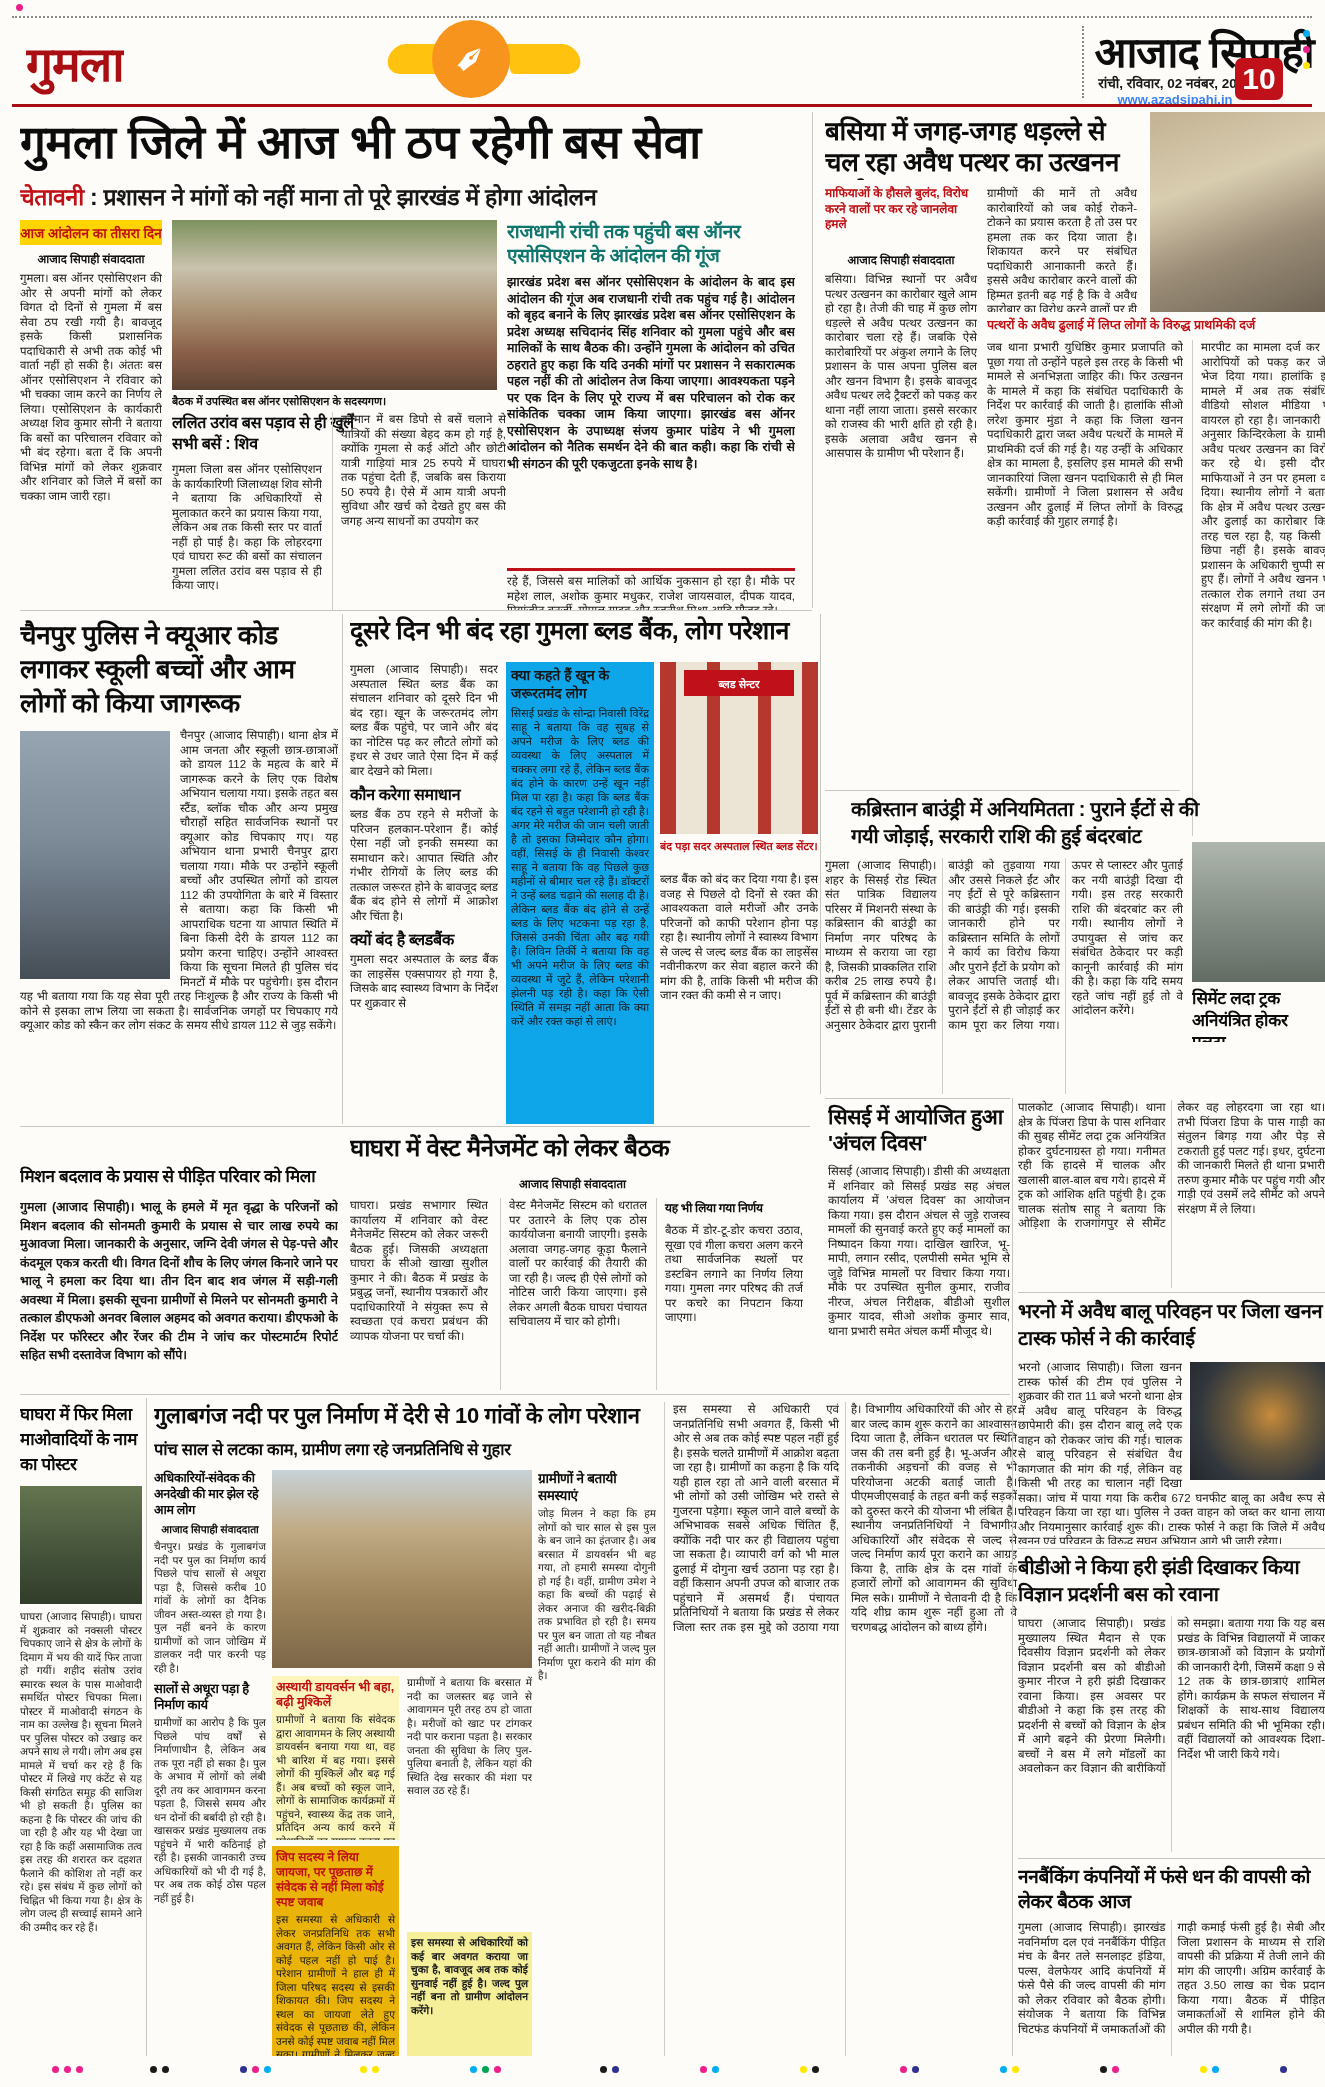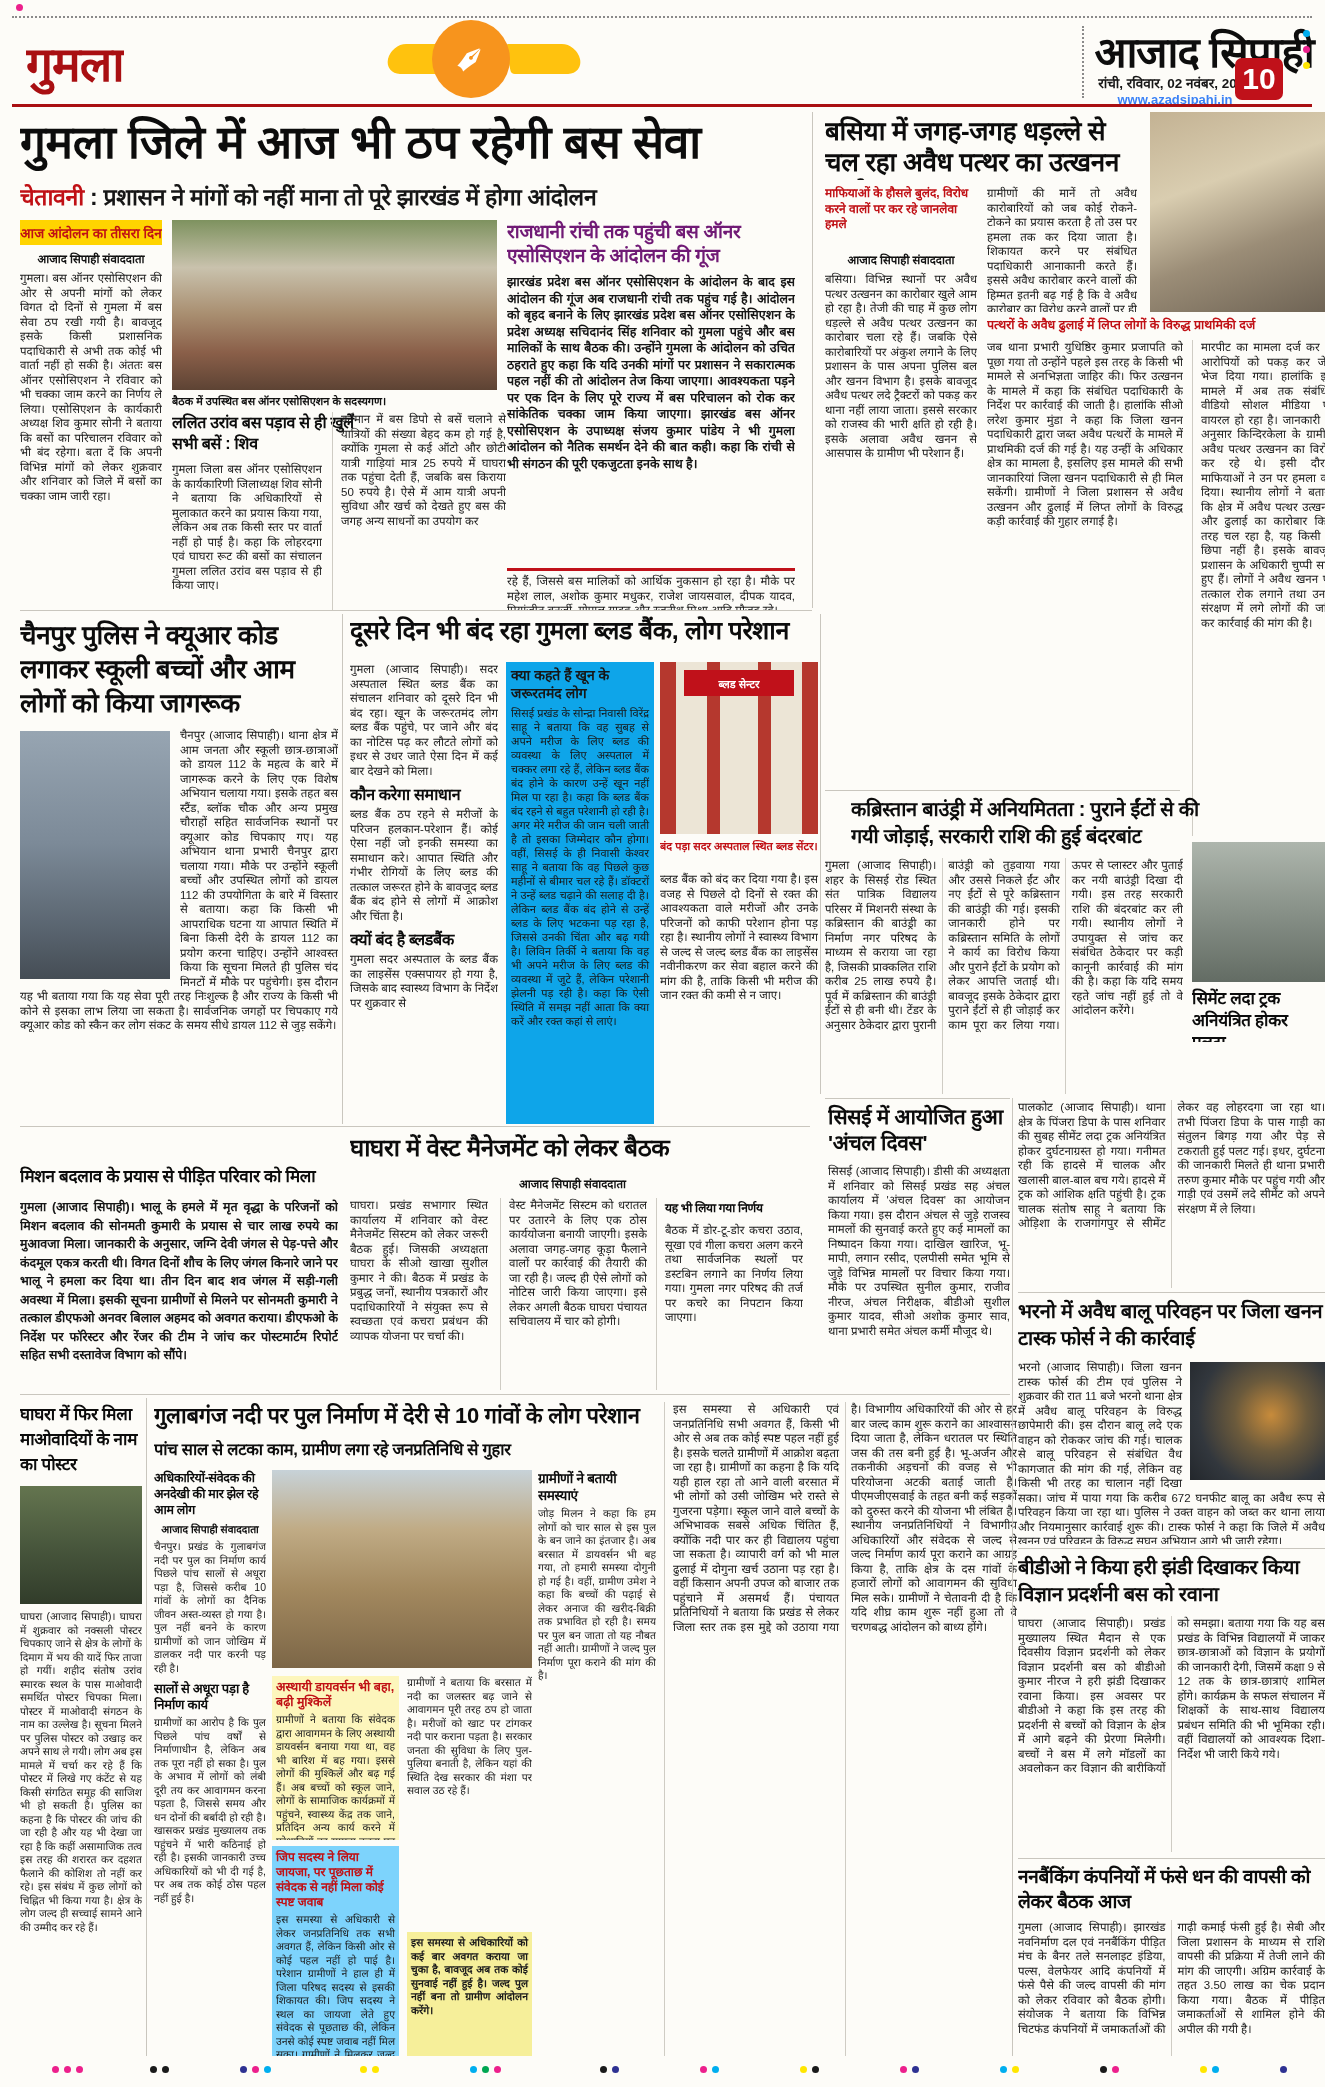--- a/index.html
+++ b/index.html
@@ -17,21 +17,21 @@
   .caption{font-size:11px;font-weight:700;color:#111;}
   .red{color:#c01015;}
   .tagbox{background:#ffd400;color:#c01015;font-weight:800;font-size:13.5px;
           display:flex;align-items:center;justify-content:center;}
   .cols-2{column-count:2;column-gap:12px;column-rule:1px solid #cfccc4;}
   .cols-3{column-count:3;column-gap:12px;column-rule:1px solid #cfccc4;}
   .vline{border-left:1px solid #c9c6be;}
   .hline{border-top:1px solid #c9c6be;}
   .photo{background:#b5aa97;}
   .redrule{background:#a90f12;}
-  .boxhead{font-weight:800;font-size:19px;line-height:24px;color:#701a75;letter-spacing:-.3px;}
+  .boxhead{font-weight:800;font-size:19px;line-height:24px;color:#0f766e;letter-spacing:-.3px;}
   .semib{font-weight:600;}
   .dot{position:absolute;width:7px;height:7px;border-radius:50%;}
   .c-m{background:#ec208c;} .c-c{background:#00aeef;} .c-y{background:#ffe600;}
   .c-k{background:#1a1a1a;} .c-b{background:#2e3192;} .c-g{background:#00a651;}
 </style>
 </head>
 <body>
 
 <div id="sheet">
 
@@ -172,21 +172,21 @@
     <div class="hl" style="font-size:13px;line-height:16px;margin:6px 0 3px;">सालों से अधूरा पड़ा है निर्माण कार्य</div>
     <div class="body-sm jt">ग्रामीणों का आरोप है कि पुल पिछले पांच वर्षों से निर्माणाधीन है, लेकिन अब तक पूरा नहीं हो सका है। पुल के अभाव में लोगों को लंबी दूरी तय कर आवागमन करना पड़ता है, जिससे समय और धन दोनों की बर्बादी हो रही है। खासकर प्रखंड मुख्यालय तक पहुंचने में भारी कठिनाई हो रही है। इसकी जानकारी उच्च अधिकारियों को भी दी गई है, पर अब तक कोई ठोस पहल नहीं हुई है।</div>
   </div>
 
   <div class="abs photo" style="left:272px;top:1470px;width:260px;height:198px;background:linear-gradient(180deg,#c7d2d8 0%,#c0ab85 30%,#a3895f 60%,#7c6647 100%);"></div>
 
   <div class="abs" style="left:272px;top:1676px;width:127px;height:164px;background:#fdf6bc;padding:4px;box-sizing:border-box;">
     <div class="red" style="font-size:12.5px;line-height:15px;font-weight:800;">अस्थायी डायवर्सन भी बहा, बढ़ी मुश्किलें</div>
     <div class="body-sm jt" style="margin-top:3px;">ग्रामीणों ने बताया कि संवेदक द्वारा आवागमन के लिए अस्थायी डायवर्सन बनाया गया था, वह भी बारिश में बह गया। इससे लोगों की मुश्किलें और बढ़ गई हैं। अब बच्चों को स्कूल जाने, लोगों के सामाजिक कार्यक्रमों में पहुंचने, स्वास्थ्य केंद्र तक जाने, प्रतिदिन अन्य कार्य करने में परेशानियों का सामना करना पड़ रहा है।</div>
   </div>
-  <div class="abs" style="left:272px;top:1846px;width:127px;height:210px;background:#7dd3fc;padding:4px;box-sizing:border-box;">
+  <div class="abs" style="left:272px;top:1846px;width:127px;height:210px;background:#eab308;padding:4px;box-sizing:border-box;">
     <div class="red" style="font-size:12px;line-height:15px;font-weight:800;">जिप सदस्य ने लिया जायजा, पर पूछताछ में संवेदक से नहीं मिला कोई स्पष्ट जवाब</div>
     <div class="body-sm jt" style="margin-top:3px;">इस समस्या से अधिकारी से लेकर जनप्रतिनिधि तक सभी अवगत हैं, लेकिन किसी ओर से कोई पहल नहीं हो पाई है। परेशान ग्रामीणों ने हाल ही में जिला परिषद सदस्य से इसकी शिकायत की। जिप सदस्य ने स्थल का जायजा लेते हुए संवेदक से पूछताछ की, लेकिन उनसे कोई स्पष्ट जवाब नहीं मिल सका। ग्रामीणों ने मिलकर जल्द निर्माण कार्य पूरा कराने की मांग की।</div>
   </div>
 
   <div class="abs body-sm jt" style="left:407px;top:1676px;width:125px;height:250px;">ग्रामीणों ने बताया कि बरसात में नदी का जलस्तर बढ़ जाने से आवागमन पूरी तरह ठप हो जाता है। मरीजों को खाट पर टांगकर नदी पार कराना पड़ता है। सरकार जनता की सुविधा के लिए पुल-पुलिया बनाती है, लेकिन यहां की स्थिति देख सरकार की मंशा पर सवाल उठ रहे हैं।</div>
   <div class="abs" style="left:407px;top:1932px;width:125px;height:124px;background:#f6ef9a;padding:4px;box-sizing:border-box;">
     <div class="body-sm jt" style="font-weight:700;">इस समस्या से अधिकारियों को कई बार अवगत कराया जा चुका है, बावजूद अब तक कोई सुनवाई नहीं हुई है। जल्द पुल नहीं बना तो ग्रामीण आंदोलन करेंगे।</div>
   </div>
 
   <div class="abs" style="left:538px;top:1470px;width:118px;height:586px;">

